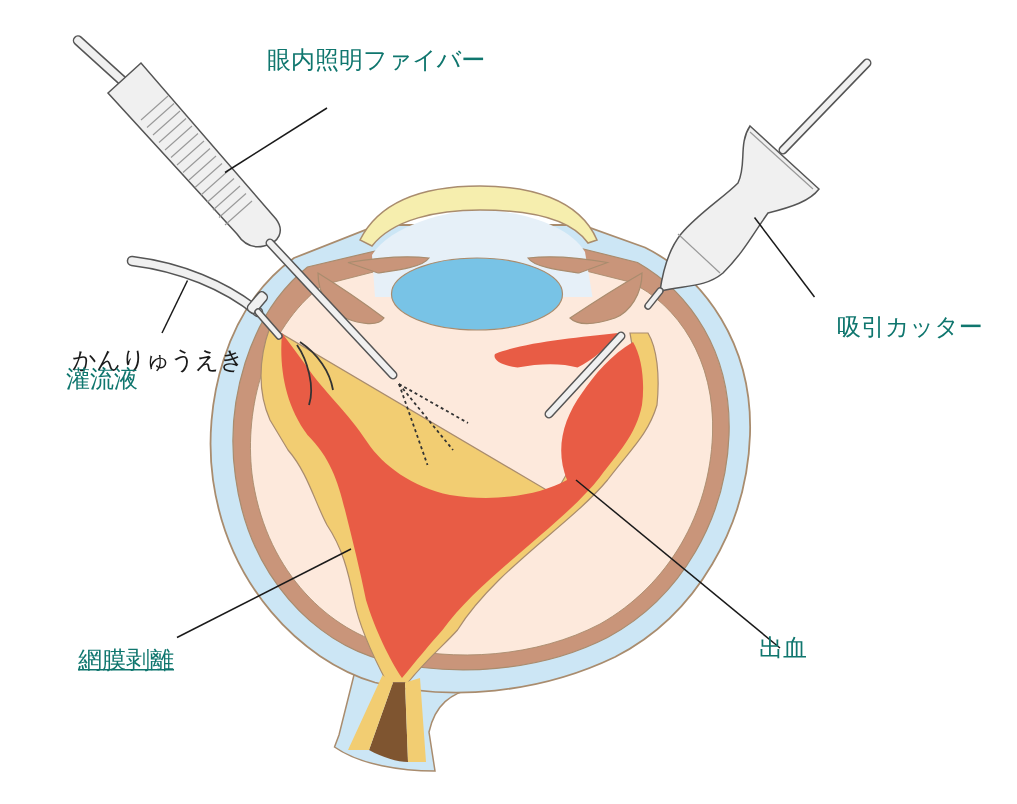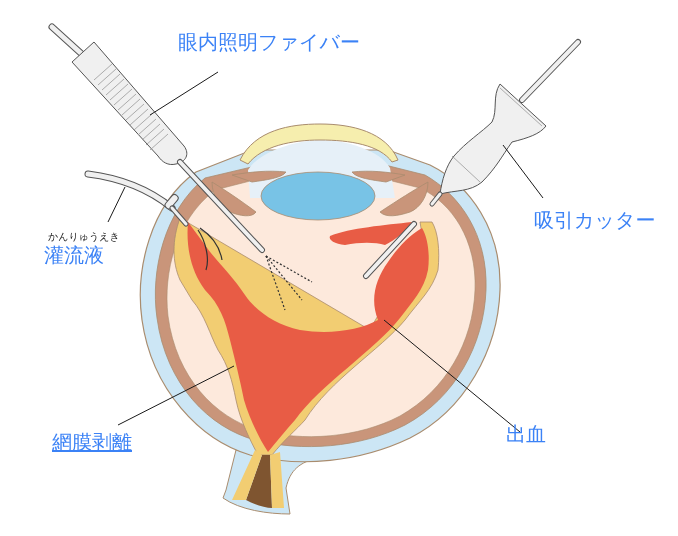--- a/index.html
+++ b/index.html
@@ -1,20 +1,20 @@
 <!DOCTYPE html>
 <html><head>
 <meta charset="utf-8">
 <style>
   html, body { margin: 0; padding: 0; background: #ffffff; }
   body { width: 678px; height: 536px; position: relative; overflow: hidden;
          font-family: "DejaVu Sans", "Liberation Sans", sans-serif; }
   #illustration { position: absolute; left: 0; top: 0; width: 678px; height: 536px; }
-  .label { position: absolute; color: #3b82f6; font-size: 20px; line-height: 1; white-space: nowrap; letter-spacing: 0px; }
-  .ruby { position: absolute; color: #1a1a1a; font-size: 10px; line-height: 1; white-space: nowrap; }
+  .label { position: absolute; color: #0f766e; font-size: 16px; line-height: 1; white-space: nowrap; letter-spacing: 0px; }
+  .ruby { position: absolute; color: #1a1a1a; font-size: 16px; line-height: 1; white-space: nowrap; }
 </style>
 </head>
 <body>
 
 <svg id="illustration" viewBox="0 0 678 536" xmlns="http://www.w3.org/2000/svg">
 
   <g>
 
     <path d="M236,450 L226,490 L223,498 C240,510 268,514 290,514 L286,488 C290,470 300,462 318,458 Z" fill="#cce6f5" stroke="#a98c6e" stroke-width="1"></path>
 
@@ -104,17 +104,17 @@
   <g stroke="#1a1a1a" stroke-width="1">
     <line x1="218" y1="72" x2="150" y2="115"></line>
     <line x1="503" y1="145" x2="543" y2="198"></line>
     <line x1="125" y1="187" x2="108" y2="222"></line>
     <line x1="234" y1="366" x2="118" y2="425"></line>
     <line x1="384" y1="320" x2="520" y2="432"></line>
   </g>
 </svg>
 
 <div class="label" style="left:178px; top:32px;">眼内照明ファイバー</div>
-<div class="label" style="left:506px; top:210px;padding-left:28px;">吸引カッター</div>
+<div class="label" style="left:530px; top:210px;padding-left:28px;">吸引カッター</div>
 <div class="ruby" style="left:48px; top:232px;">かんりゅうえき</div>
 <div class="label" style="left:44px; top:245px;">灌流液</div>
 <div class="label" style="left:52px; top:432px;text-decoration:underline;">網膜剥離</div>
 <div class="label" style="left:506px; top:424px;">出血</div>
 
 </body></html>

